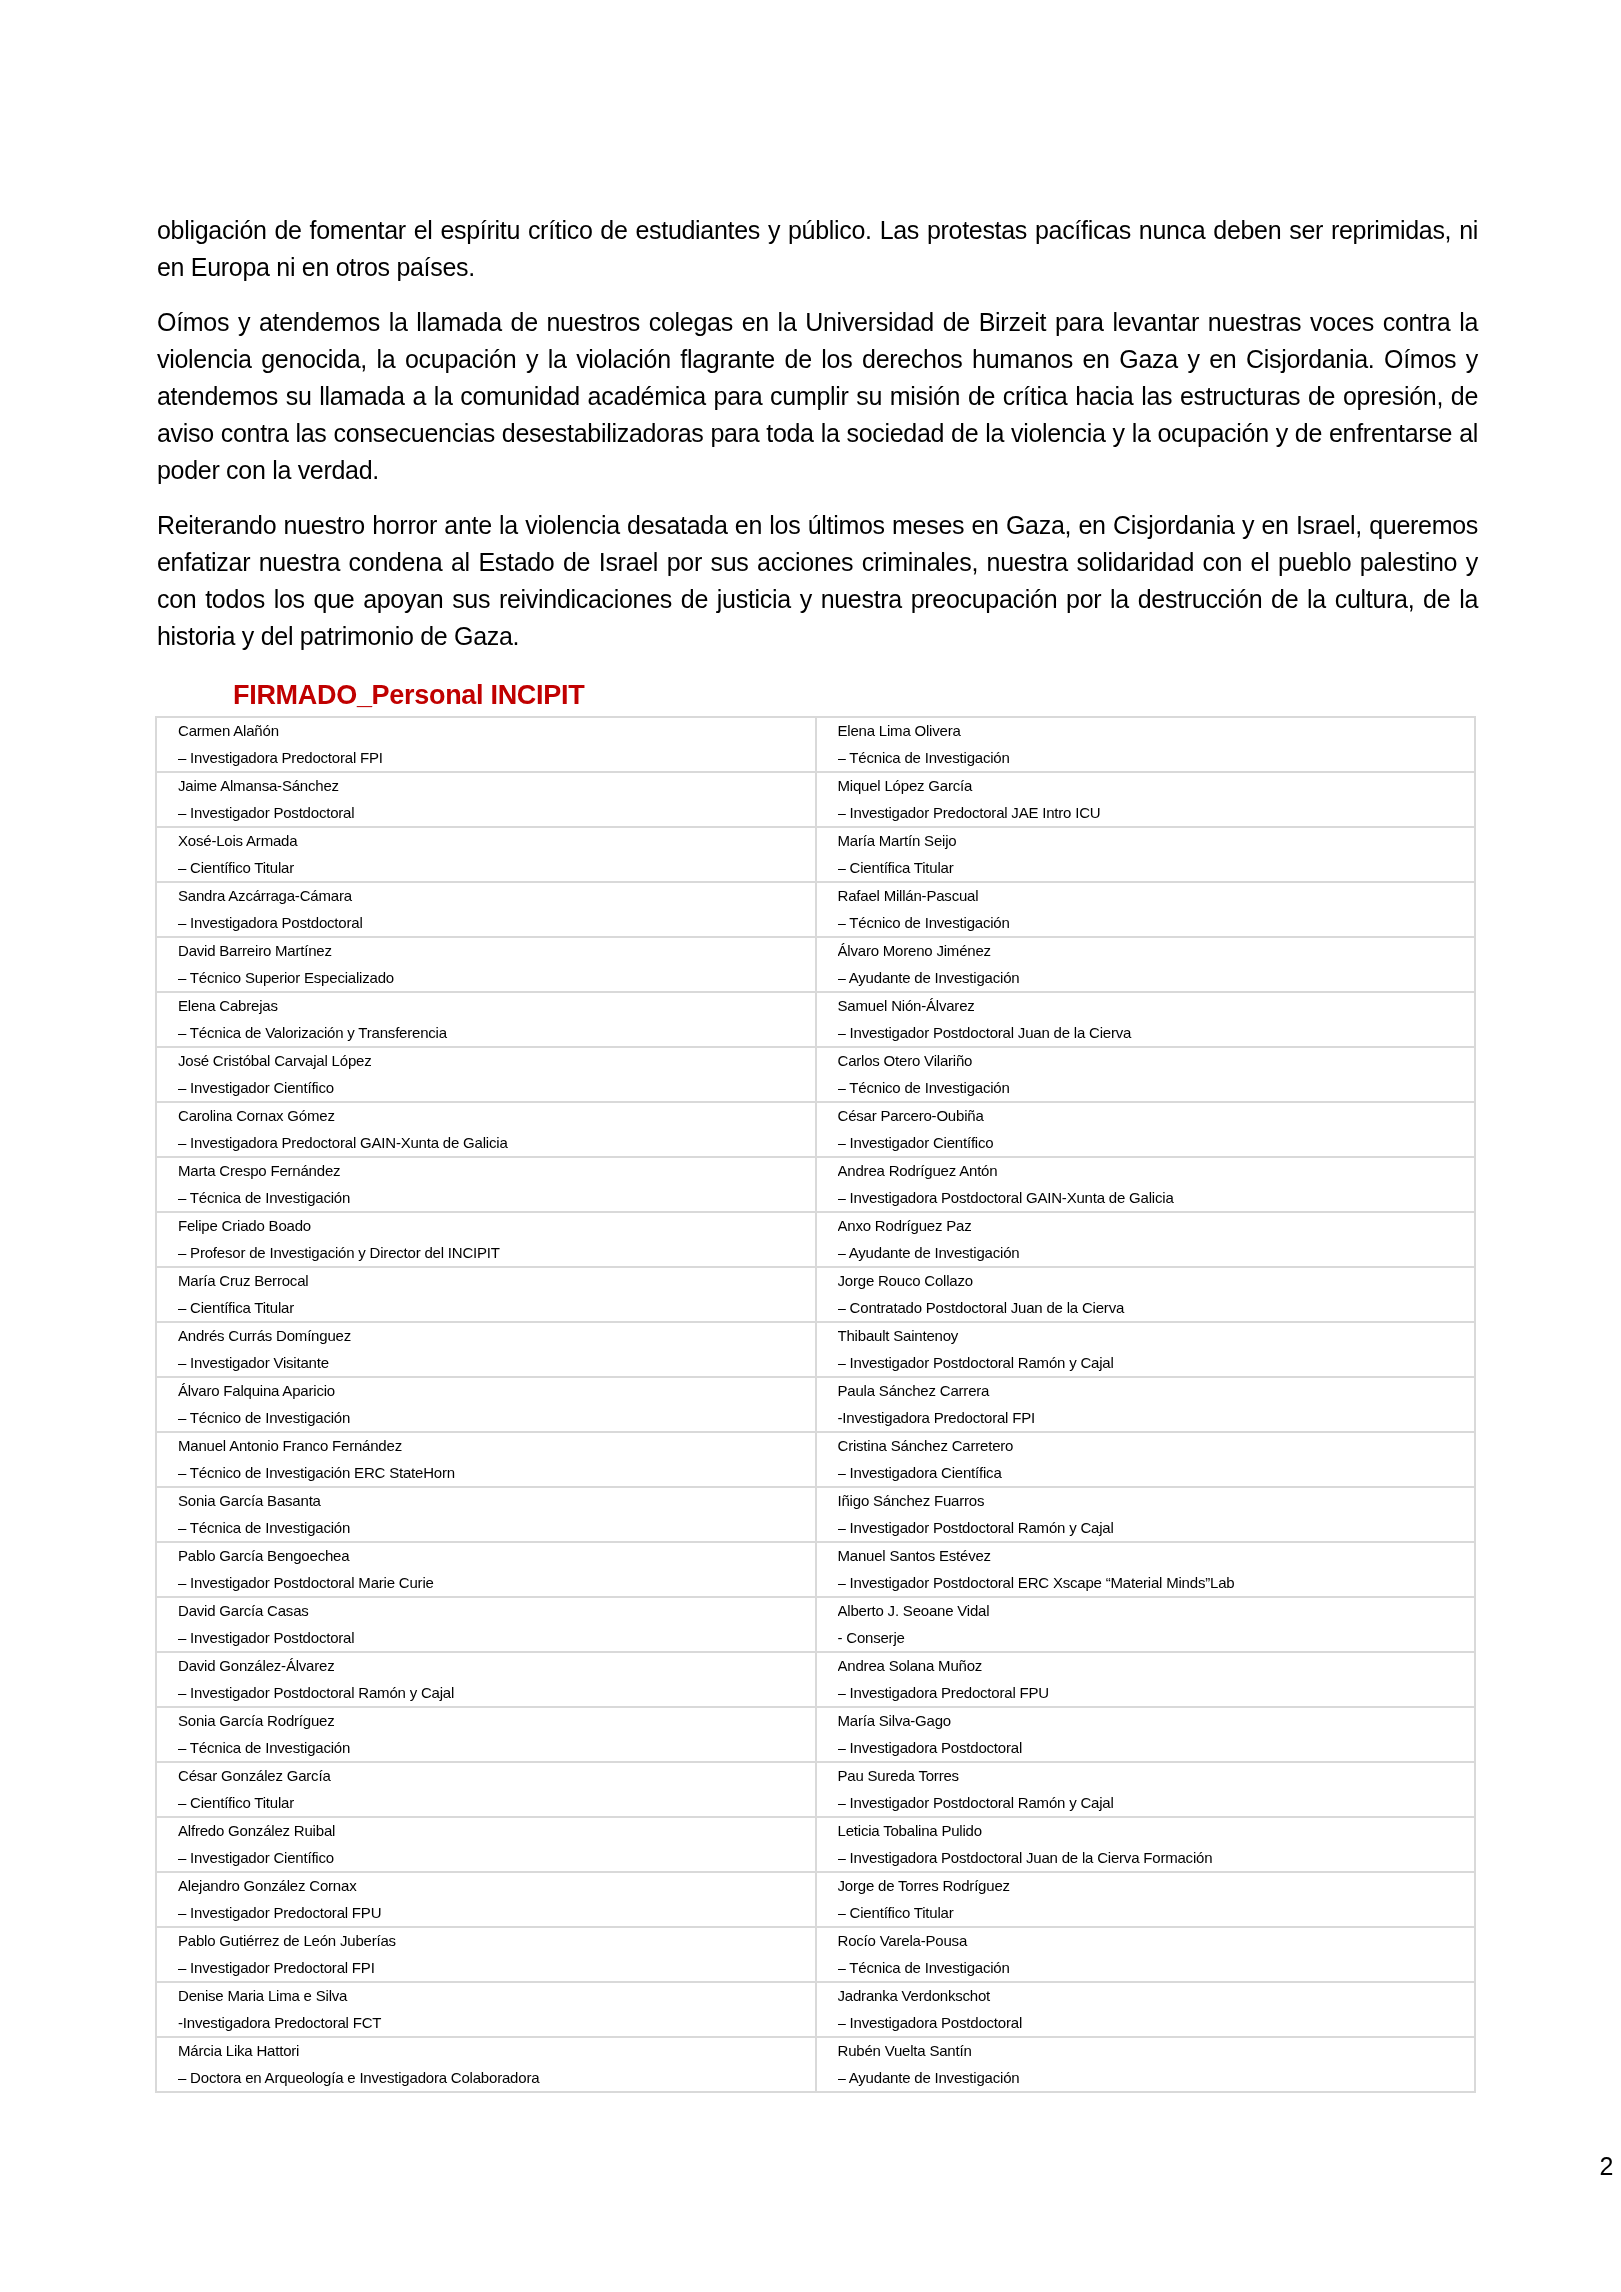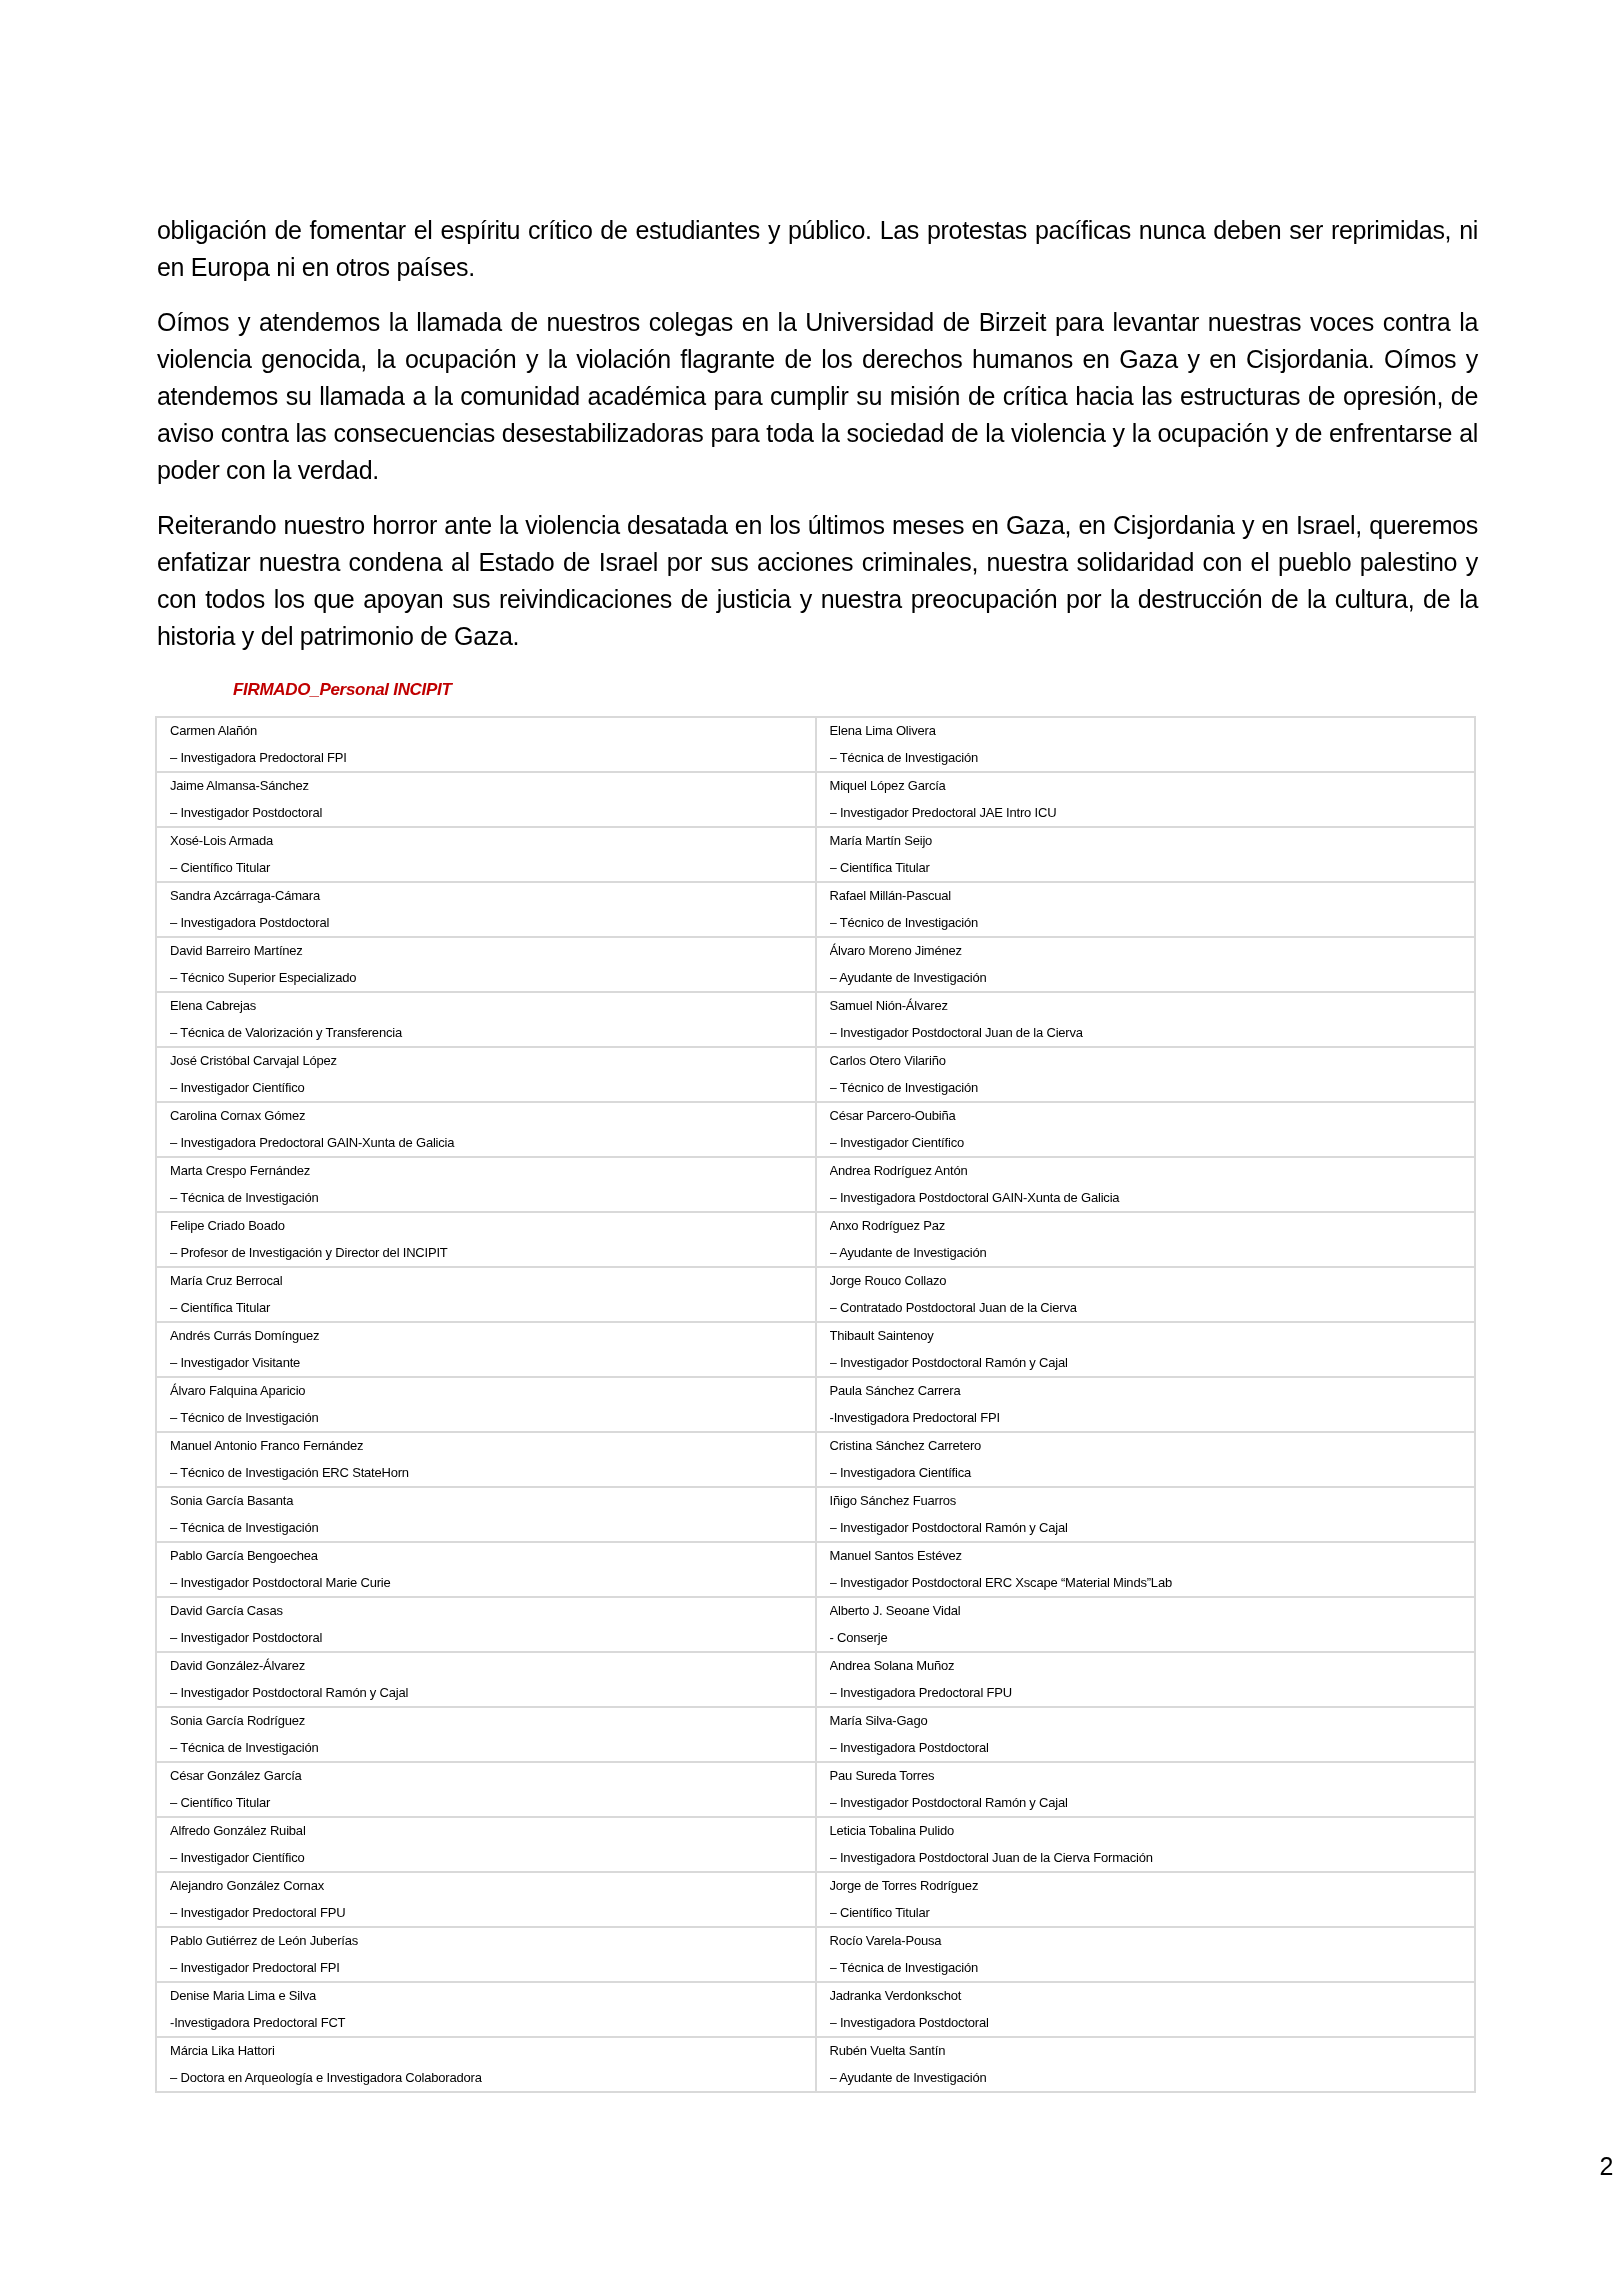--- a/index.html
+++ b/index.html
@@ -4,26 +4,26 @@
 <style>
   html, body { margin: 0; padding: 0; background: #ffffff; }
   body { width: 1621px; height: 2293px; position: relative; overflow: hidden;
          font-family: "Liberation Sans", "DejaVu Sans", sans-serif; color: #000; }
   .page { position: absolute; left: 0; top: 0; width: 1621px; height: 1783px; }
   .body-text { position: absolute; left: 157px; width: 1321px; font-size: 25px;
                line-height: 37px; text-align: justify; letter-spacing: -0.3px; }
   .p1 { top: 212px; }
   .p2 { top: 304px; }
   .p3 { top: 507px; }
-  .sig-title { position: absolute; left: 233px; top: 680px; font-size: 17px; font-weight: bold;
-               font-style: italic; color: #c00000; letter-spacing: -0.3px; }
+  .sig-title { position: absolute; left: 233px; top: 680px; font-size: 27px; font-weight: bold;
+               color: #c00000; letter-spacing: -0.3px; }
   .sig-table { position: absolute; left: 155px; top: 716px; width: 1321px; border-collapse: collapse;
                table-layout: fixed; }
-  .sig-table td { border: 2.9px solid #d9d9d9; padding: 0 0 0 13px; vertical-align: top;
-                  height: 49px; font-size: 13px; line-height: 26.5px; letter-spacing: -0.2px; margin-left: 32px; }
+  .sig-table td { border: 2.9px solid #d9d9d9; padding: 0 0 0 21px; vertical-align: top;
+                  height: 49px; font-size: 15px; line-height: 26.5px; letter-spacing: -0.2px; margin-left: 32px; }
   .sig-table td .name, .sig-table td .role { display: block; white-space: nowrap; overflow: hidden; }
   .page-number { position: absolute; left: 0; width: 1621px; top: 2152px; text-align: right;
                  font-size: 25px; margin-left: 48px; }
 </style>
 </head>
 <body>
 
 <div class="page">
   <p class="body-text p1" style="margin:0">obligación de fomentar el espíritu crítico de estudiantes y público. Las protestas pacíficas nunca deben ser reprimidas, ni en Europa ni en otros países.</p>
   <p class="body-text p2" style="margin:0">Oímos y atendemos la llamada de nuestros colegas en la Universidad de Birzeit para levantar nuestras voces contra la violencia genocida, la ocupación y la violación flagrante de los derechos humanos en Gaza y en Cisjordania. Oímos y atendemos su llamada a la comunidad académica para cumplir su misión de crítica hacia las estructuras de opresión, de aviso contra las consecuencias desestabilizadoras para toda la sociedad de la violencia y la ocupación y de enfrentarse al poder con la verdad.</p>

